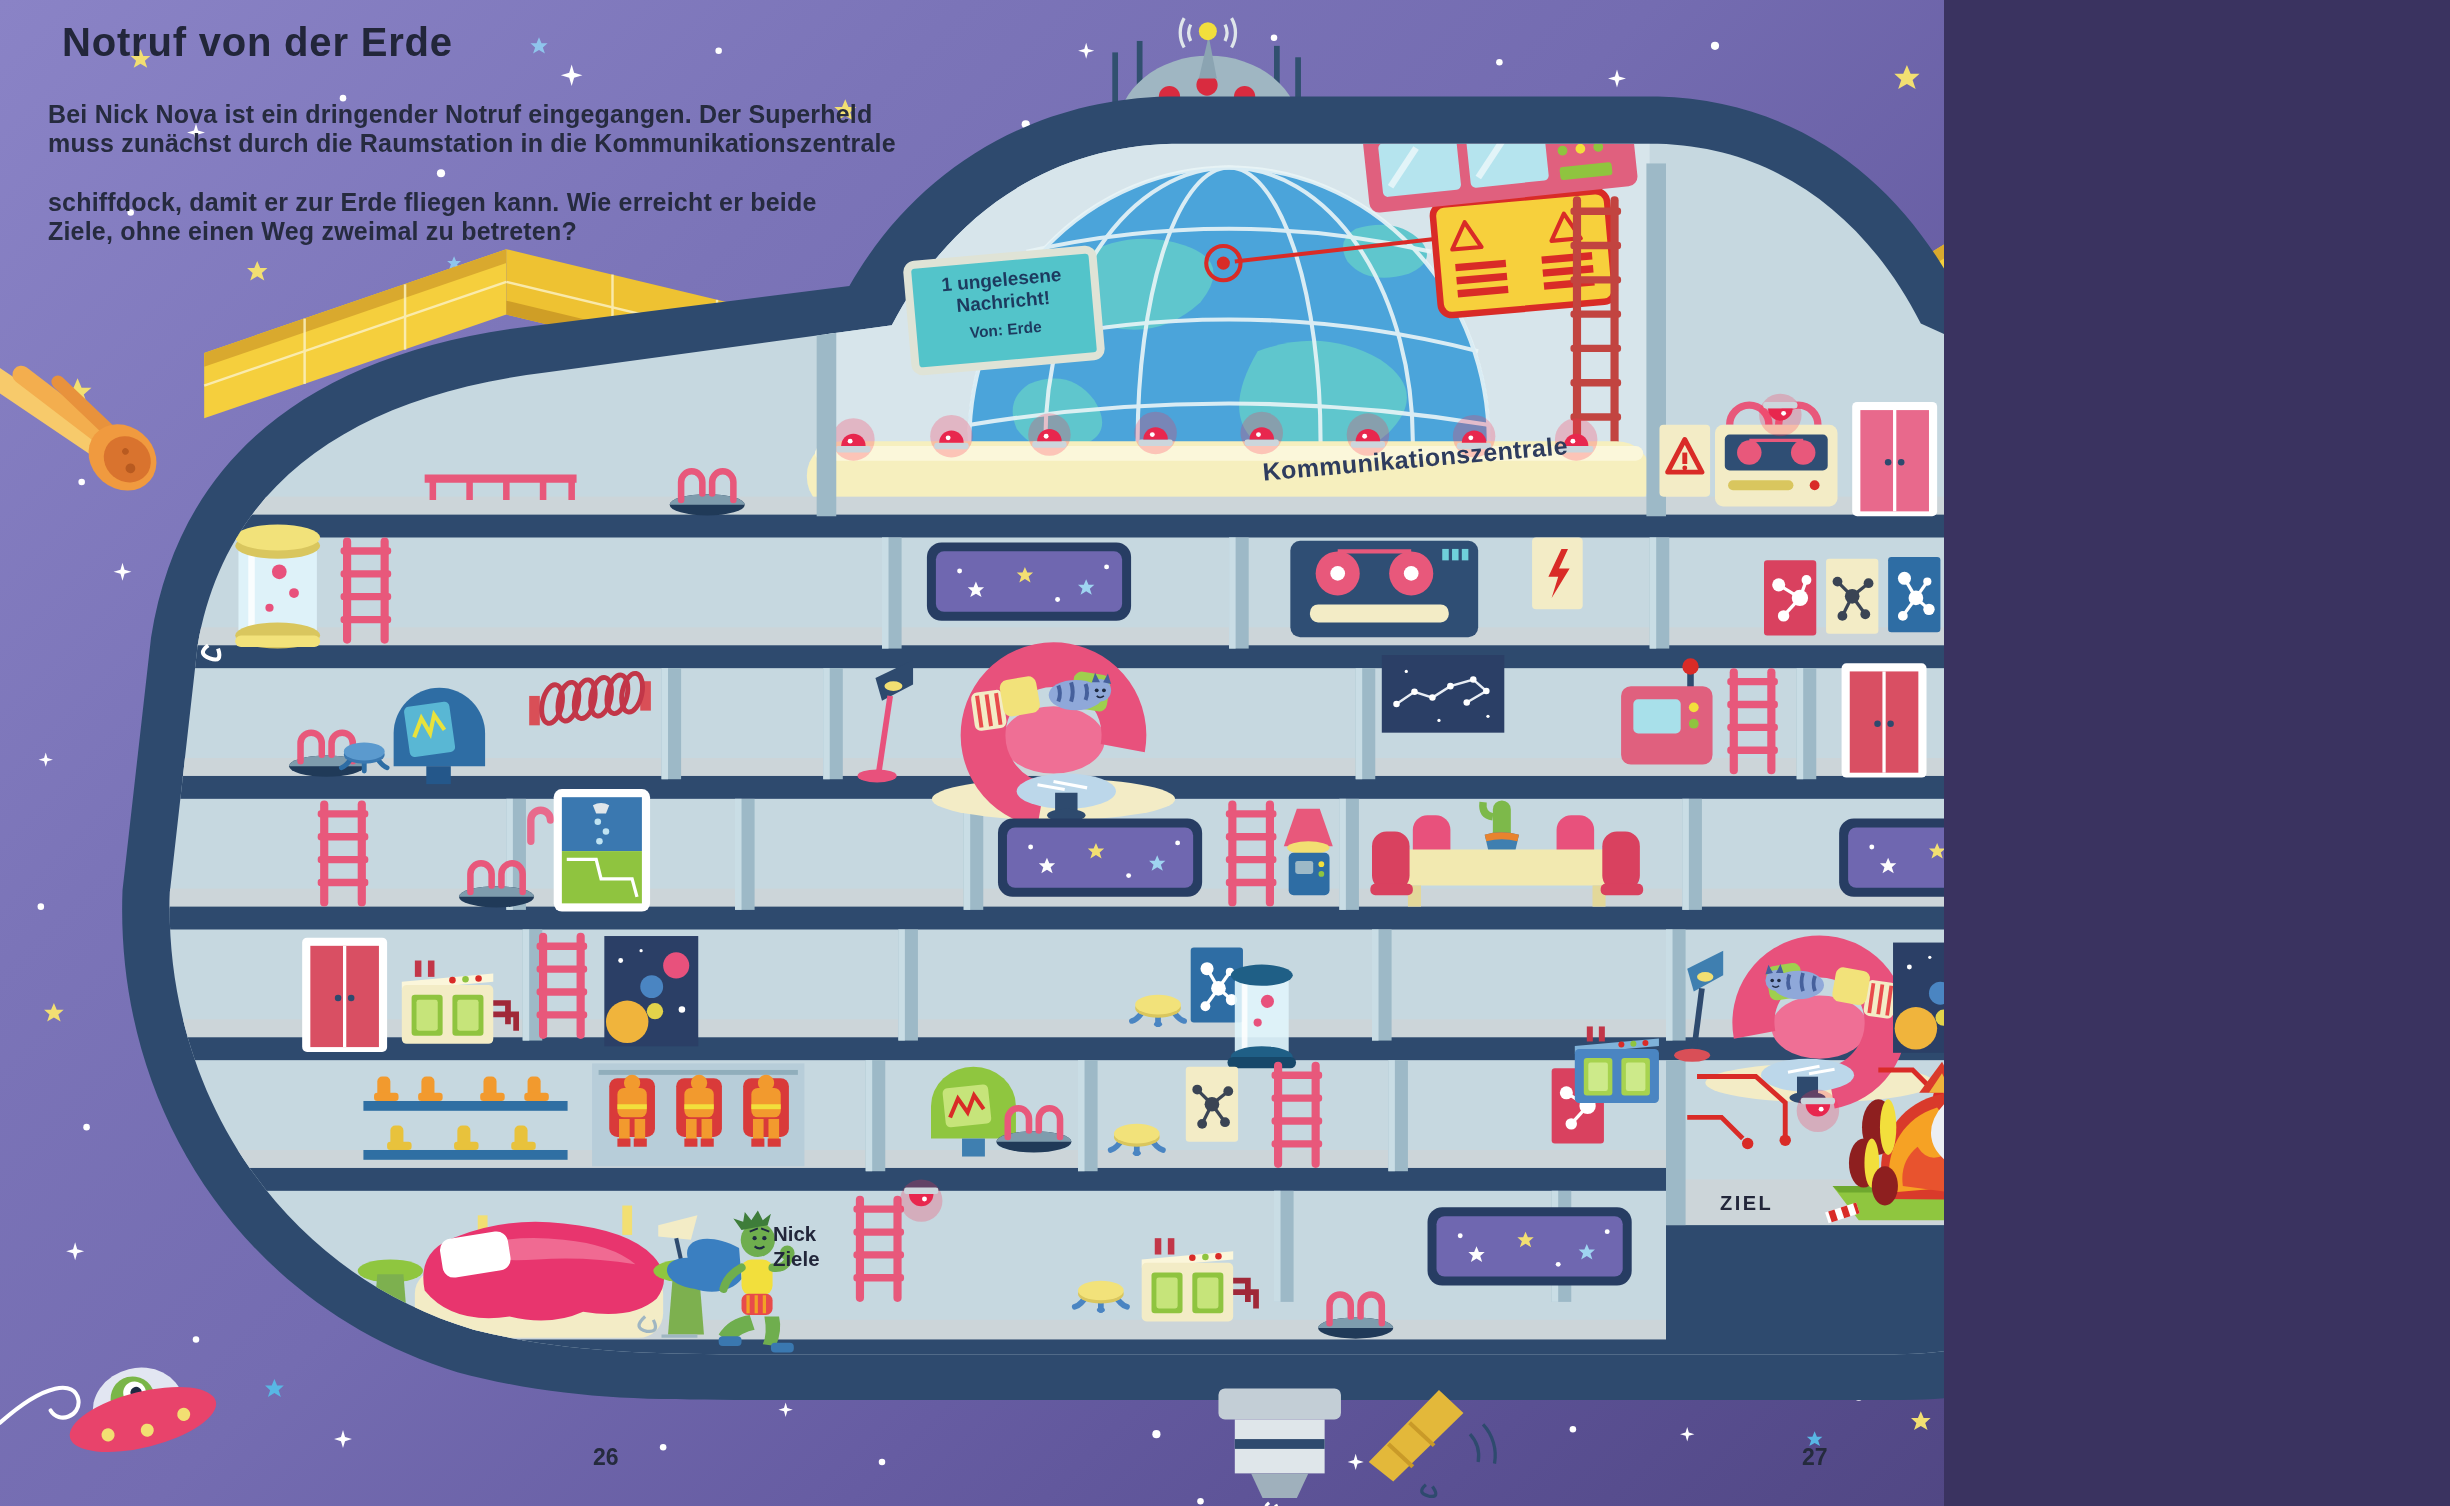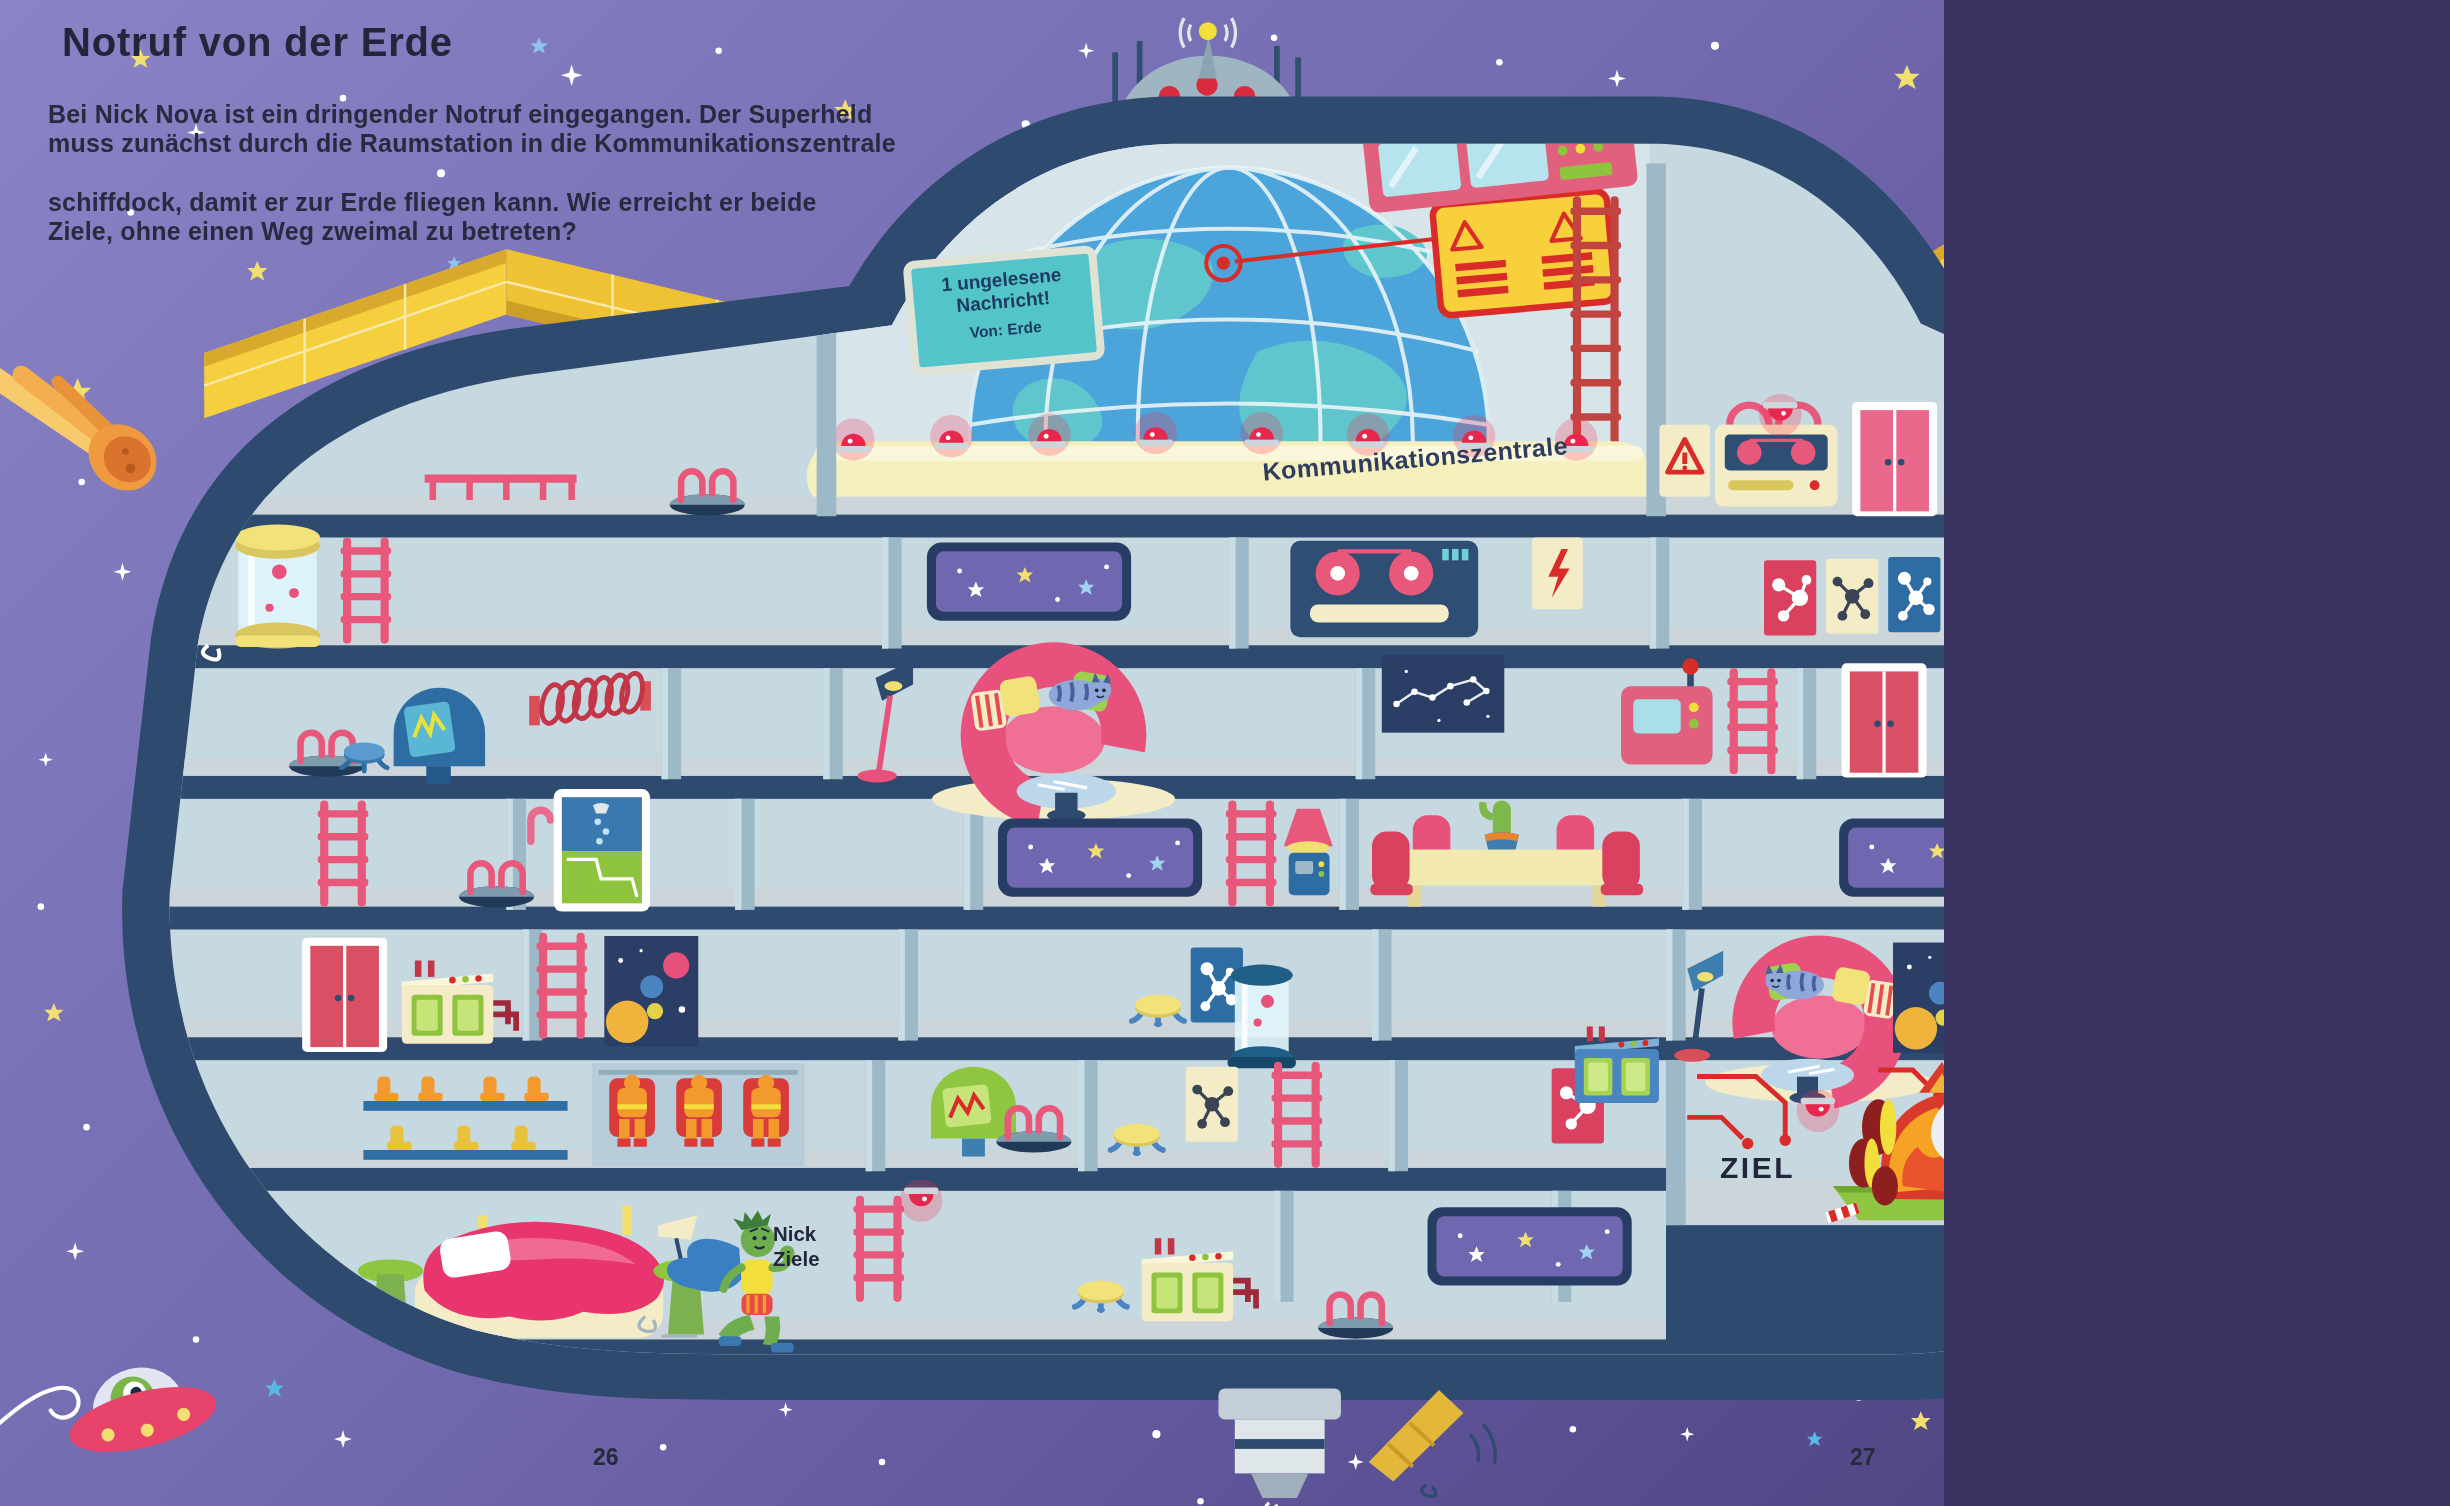--- a/index.html
+++ b/index.html
@@ -13,25 +13,25 @@
   #msg-sign{position:absolute;left:907px;top:253px;width:178px;height:91px;background:#53c4ca;
     border:8.2px solid #dfe3d6;border-radius:11.4px;transform:rotate(-5deg);text-align:center;
     color:#1d3a5f;font-weight:bold;padding-top:8.2px;}
   #msg-sign .l1{font-size:19px;line-height:22px;}
   #msg-sign .l2{font-size:15.5px;margin-top:7.4px;}
   #komm{position:absolute;left:1262px;top:441px;width:384px;transform:rotate(-5deg);
     font-size:25px;font-weight:bold;color:#2e3c5e;letter-spacing:0.4px;}
   #dock-sign{position:absolute;left:1985px;top:1062px;width:139px;height:39px;background:#f8d832;
     border:4.9px solid #d92b27;border-radius:4.1px;transform:rotate(-4deg);text-align:center;
     font-size:20.4px;font-weight:bold;color:#22263a;line-height:39px;}
-  #ziel{position:absolute;left:1720px;top:1151px;font-size:30px;font-weight:bold;color:#22263a;letter-spacing:2.5px;}
+  #ziel{position:absolute;left:1720px;top:1192px;font-size:20px;font-weight:bold;color:#22263a;letter-spacing:2.5px;}
   #nick-label{position:absolute;left:773px;top:1222px;font-size:20.4px;font-weight:bold;color:#22263a;line-height:24.5px;}
   .pagenum{position:absolute;font-size:23px;font-weight:bold;color:#252b3d;}
   #pg-left{left:593px;top:1444px;}
-  #pg-right{left:1802px;top:1444px;margin-left:48px;}
+  #pg-right{left:1802px;top:1444px;}
 </style>
 </head>
 <body>
 
 <div class="stage">
 <svg class="scene" viewBox="0 0 3000 1845">
 <defs>
   <clipPath id="cin">
           <path d="M920 1658 L2320 1658 C2500 1658 2590 1570 2594 1420 L2598 690 C2598 560 2552 480 2440 436 L2352 396 C2288 270 2180 180 2030 176 L1435 176 C1285 180 1165 260 1092 398 L668 456 C420 486 275 600 242 790 L208 1092 C200 1340 348 1560 580 1628 C690 1656 800 1658 920 1658 Z"></path>
         </clipPath>

